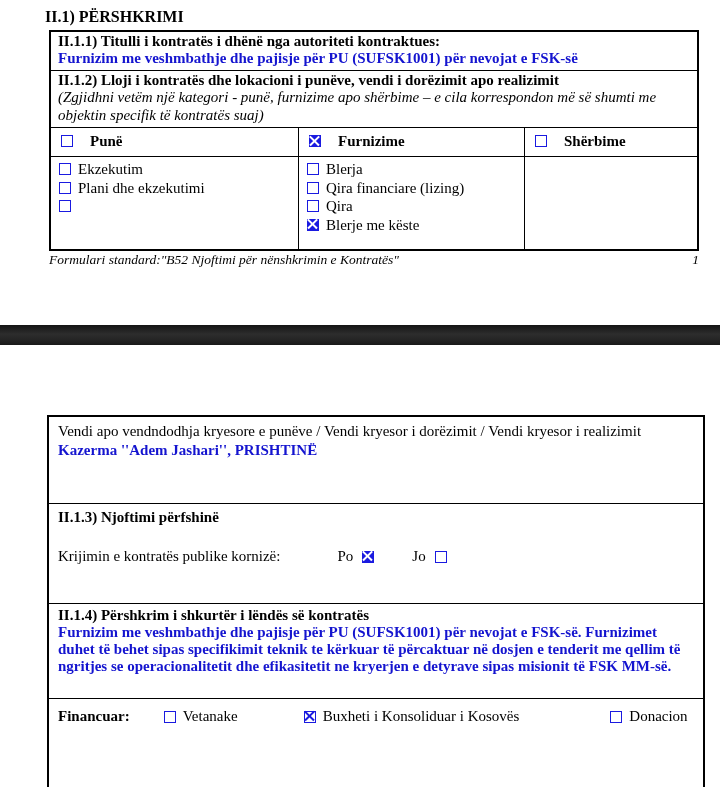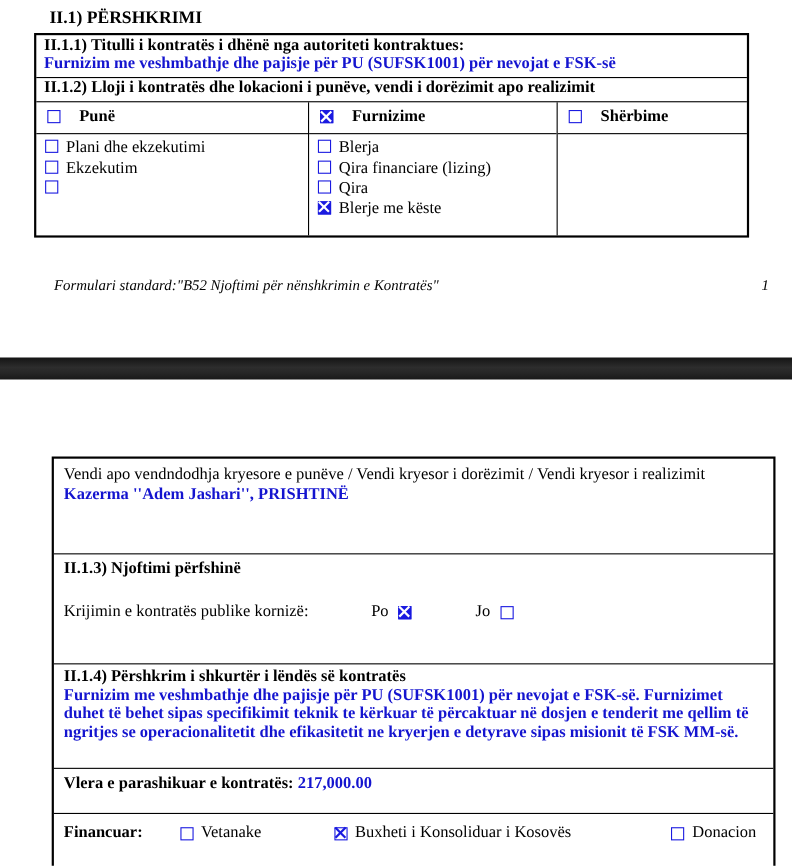--- a/index.html
+++ b/index.html
@@ -29,21 +29,21 @@
     content:"";position:absolute;left:-2px;top:3.6px;width:13px;height:1.7px;
     background:#fff;transform:rotate(45deg);
   }
   .cb.checked::after{transform:rotate(-45deg);}
   .cb.outline.checked{background:#fff;}
   .cb.outline.checked::before,.cb.outline.checked::after{background:var(--box-blue);}
 
   
   .p1-title{left:45px;top:8px;font-weight:bold;font-size:16px;}
   .frame1{
-    left:31px;top:30px;width:650px;
+    left:49px;top:30px;width:650px;
     border:2px solid #000;
   }
   .sec{padding:1px 7px 3px 7px;}
   .sec + .sec{border-top:1.6px solid #000;}
   .h-bold{font-weight:bold;line-height:17px;}
   .v-blue{font-weight:bold;color:var(--blue);line-height:17px;}
   .note-italic{font-style:italic;line-height:17.5px;}
 
   .cat-table{display:flex;border-top:1.6px solid #000;}
   .cat-col{width:247px;}
@@ -77,21 +77,21 @@
   }
   .sec2{padding:6px 9px;}
   .sec2 + .sec2{border-top:1.8px solid #000;}
   .s-location{height:86px;line-height:17.5px;}
   .s-location .v-blue{line-height:18px;}
   .s-njoftimi{height:100px;padding-top:5px;}
   .q-row{display:flex;align-items:center;margin-top:22px;line-height:17px;}
   .q-label{flex:none;}
   .q-opt{display:flex;align-items:center;gap:9px;flex:none;}
   .q-opt.yes{margin-left:57px;}
-  .q-opt.no{margin-left:58px;}
+  .q-opt.no{margin-left:38px;}
   .duration-row{margin-top:18px;font-weight:bold;line-height:17px;}
   .duration-row .num{color:var(--blue);}
   .s-desc{height:95px;padding-top:2px;}
   .s-desc .h-bold{line-height:18px;}
   .desc-line{color:var(--blue);font-weight:bold;line-height:17.2px;}
   .s-value{height:41px;padding-top:5px;font-weight:bold;line-height:17px;}
   .s-value .num{color:var(--blue);}
   .s-financ{height:70px;padding-top:9px;}
   .fin-row{display:flex;align-items:center;line-height:17px;}
   .fin-label{font-weight:bold;flex:none;}
@@ -107,32 +107,33 @@
 
 <div class="abs frame1">
 
   <div class="sec">
     <div class="h-bold">II.1.1) Titulli i kontratës i dhënë nga autoriteti kontraktues:</div>
     <div class="v-blue">Furnizim me veshmbathje dhe pajisje për PU (SUFSK1001) për nevojat e FSK-së</div>
   </div>
 
   <div class="sec">
     <div class="h-bold">II.1.2)  Lloji i kontratës dhe lokacioni i punëve,  vendi i dorëzimit apo realizimit</div>
+    <div class="note-italic">(Zgjidhni vetëm një kategori - punë, furnizime  apo shërbime – e cila korrespondon më së shumti me objektin specifik të kontratës suaj)</div>
   </div>
 
   <div class="cat-table">
 
     <div class="cat-col c1">
       <div class="cat-head">
         <span class="cb"></span>
         <span>Punë</span>
       </div>
       <div class="cat-body">
+        <div class="cat-item"><span class="cb"></span><span>Ekzekutim</span></div>
         <div class="cat-item"><span class="cb"></span><span>Plani dhe ekzekutimi</span></div>
-        <div class="cat-item"><span class="cb"></span><span>Ekzekutim</span></div>
         <div class="cat-item"><span class="cb"></span></div>
       </div>
     </div>
 
     <div class="cat-col c2">
       <div class="cat-head">
         <span class="cb checked"></span>
         <span>Furnizime</span>
       </div>
       <div class="cat-body">
@@ -183,25 +184,20 @@
     </div>
   </div>
 
   <div class="sec2 s-desc">
     <div class="h-bold">II.1.4) Përshkrim i shkurtër i lëndës së kontratës</div>
     <div class="desc-line">Furnizim me veshmbathje dhe pajisje për PU (SUFSK1001) për nevojat e FSK-së.  Furnizimet</div>
     <div class="desc-line">duhet të behet sipas specifikimit teknik te kërkuar të përcaktuar në dosjen e  tenderit me qellim të</div>
     <div class="desc-line">ngritjes se operacionalitetit dhe efikasitetit ne kryerjen e detyrave sipas misionit të FSK  MM-së.</div>
   </div>
 
-  <div class="sec2 s-value">
-    <span>Vlera e parashikuar e kontratës:</span>
-    <span> </span>
-    <span class="num">217,000.00</span>
-  </div>
 
   <div class="sec2 s-financ">
     <div class="fin-row">
       <span class="fin-label">Financuar:</span>
       <span class="fin-opt o1">
         <span class="cb outline"></span>
         <span>Vetanake</span>
       </span>
       <span class="fin-opt o2">
         <span class="cb outline checked"></span>

